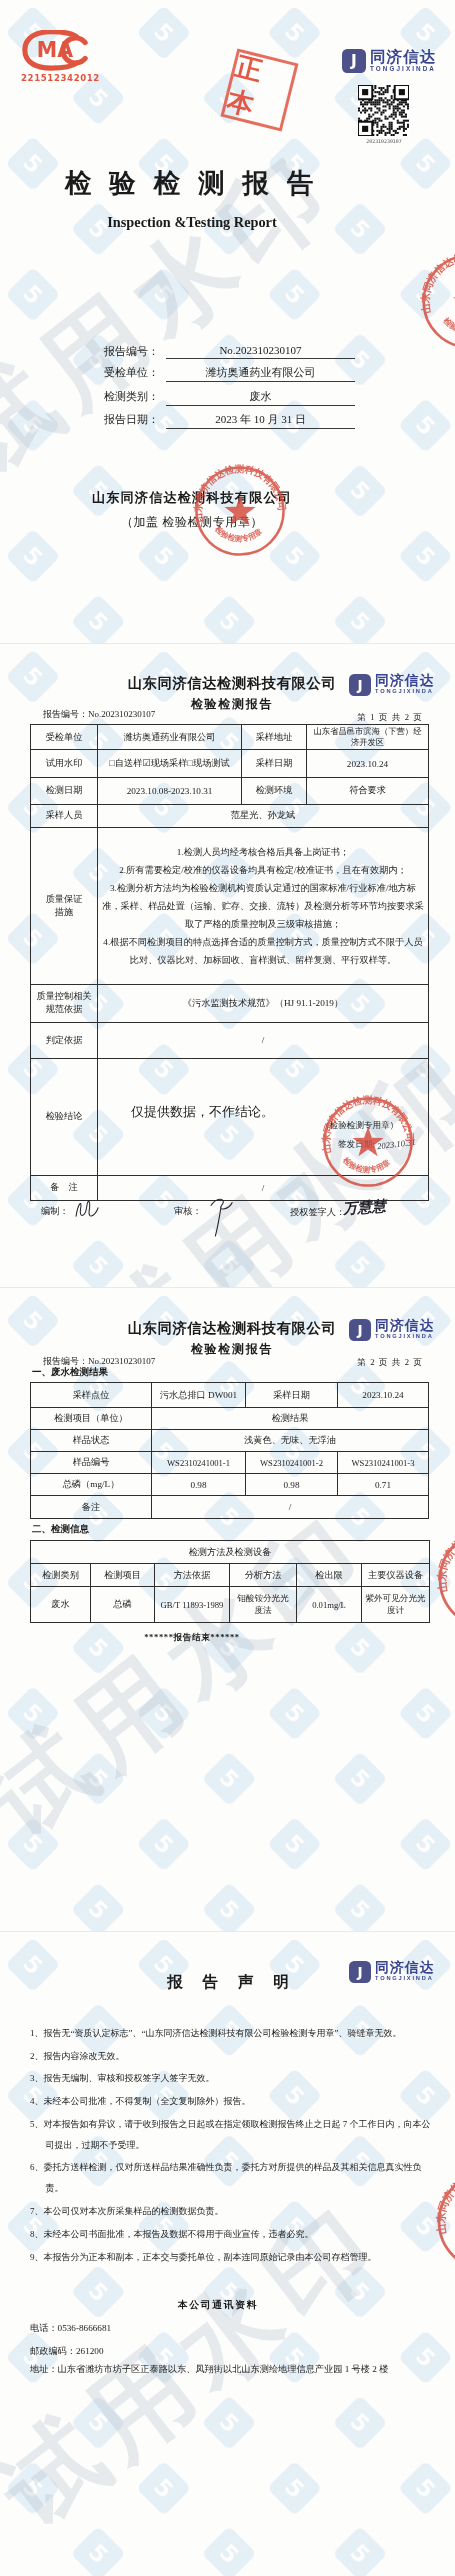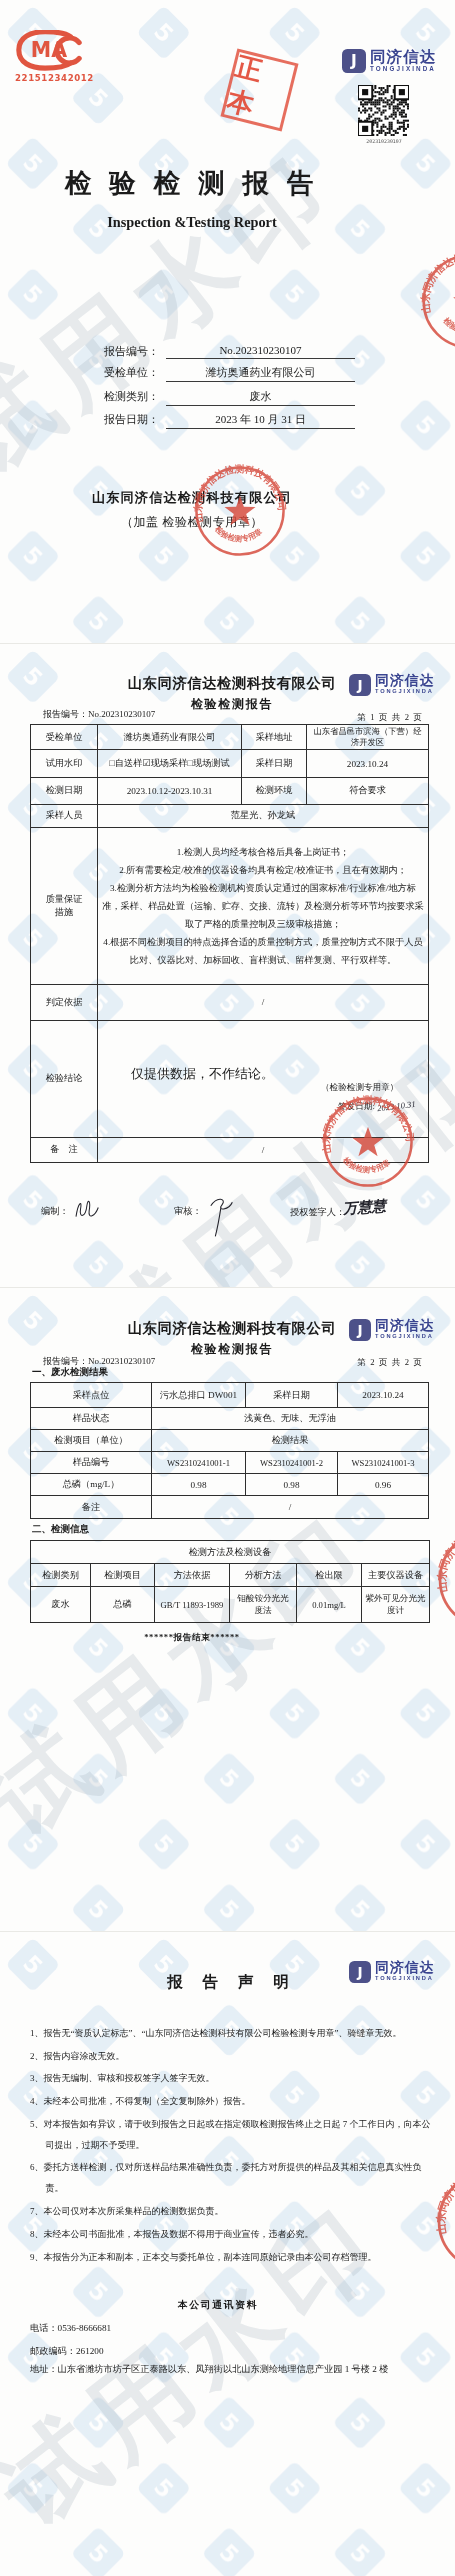--- a/index.html
+++ b/index.html
@@ -70,21 +70,21 @@
         <g transform="translate(171,171) rotate(45)">
               <rect x="-34" y="-34" width="68" height="68" rx="11" fill="#cde0f0"></rect>
               <text x="0" y="14" font-size="40" font-weight="bold" fill="#ffffff" text-anchor="middle" font-family="DejaVu Sans">5</text>
             </g>
       </pattern>
         </defs>
       <rect width="794" height="1122" fill="url(#dm1)" opacity="0.5"></rect>
     </svg>
     <div class="wm" style="left:-80px;top:247px">试用水印</div>
 
-    <div class="abs" style="left:15px;top:30px">
+    <div class="abs" style="left:21px;top:30px">
       <svg width="68" height="41" viewBox="0 0 118 72">
         <path d="M97,12 C88,5 66,3 52,3 C26,3 6,13 6,35 C6,57 26,67 52,67 C66,67 88,65 97,58" fill="none" stroke="#e05540" stroke-width="9" stroke-linecap="round"></path>
         <path d="M112,22 A22,22 0 1 0 112,50" fill="none" stroke="#e05540" stroke-width="9" stroke-linecap="round"></path>
         <text x="27" y="48" font-size="36" font-weight="bold" fill="#e05540" font-family="DejaVu Sans">MA</text>
       </svg>
       <div class="cma-num">221512342012</div>
     </div>
 
     <div class="abs orig-stamp" style="left:228px;top:55px">
       <span>正本</span>
@@ -430,39 +430,46 @@
         <td style="font-size:8.3px;line-height:11px">山东省昌邑市滨海（下营）经济开发区</td>
       </tr>
       <tr style="height:28px">
         <td>试用水印</td>
         <td>□自送样☑现场采样□现场测试</td>
         <td>采样日期</td>
         <td>2023.10.24</td>
       </tr>
       <tr style="height:26.4px">
         <td>检测日期</td>
-        <td>2023.10.12-2023.10.31</td>
+        <td>2023.10.08-2023.10.31</td>
         <td>检测环境</td>
         <td>符合要求</td>
       </tr>
       <tr style="height:23px">
         <td>采样人员</td>
         <td colspan="3">范星光、孙龙斌</td>
       </tr>
       <tr style="height:157px">
         <td>
           <div>质量保证</div>
           <div>措施</div>
         </td>
         <td colspan="3" class="qlines">
           <div>1.检测人员均经考核合格后具备上岗证书；</div>
           <div>2.所有需要检定/校准的仪器设备均具有检定/校准证书，且在有效期内；</div>
           <div>3.检测分析方法均为检验检测机构资质认定通过的国家标准/行业标准/地方标准，采样、样品处置（运输、贮存、交接、流转）及检测分析等环节均按要求采取了严格的质量控制及三级审核措施；</div>
           <div>4.根据不同检测项目的特点选择合适的质量控制方式，质量控制方式不限于人员比对、仪器比对、加标回收、盲样测试、留样复测、平行双样等。</div>
         </td>
+      </tr>
+      <tr style="height:38px">
+        <td>
+          <div>质量控制相关</div>
+          <div>规范依据</div>
+        </td>
+        <td colspan="3">《污水监测技术规范》（HJ 91.1-2019）</td>
       </tr>
       <tr style="height:36px">
         <td>判定依据</td>
         <td colspan="3">/</td>
       </tr>
       <tr style="height:117px">
         <td>检验结论</td>
         <td colspan="3" style="position:relative;text-align:left">
           <div style="position:absolute;left:33px;top:44px;font-size:13px">仅提供数据，不作结论。</div>
           <div style="position:absolute;left:223px;top:61px;font-size:8.6px">（检验检测专用章）</div>
@@ -543,39 +550,39 @@
           <col style="width:92px">
           <col style="width:91px">
         </colgroup>
       <tbody>
           <tr style="height:25px">
         <td>采样点位</td>
         <td>污水总排口 DW001</td>
         <td>采样日期</td>
         <td>2023.10.24</td>
       </tr>
+      <tr style="height:22.4px">
+        <td>检测项目（单位）</td>
+        <td colspan="3">检测结果</td>
+      </tr>
       <tr style="height:22px">
         <td>样品状态</td>
         <td colspan="3">浅黄色、无味、无浮油</td>
-      </tr>
-      <tr style="height:22.4px">
-        <td>检测项目（单位）</td>
-        <td colspan="3">检测结果</td>
       </tr>
       <tr style="height:22px">
         <td>样品编号</td>
         <td style="font-size:8.6px">WS2310241001-1</td>
         <td style="font-size:8.6px">WS2310241001-2</td>
         <td style="font-size:8.6px">WS2310241001-3</td>
       </tr>
       <tr style="height:22px">
         <td>总磷（mg/L）</td>
         <td>0.98</td>
         <td>0.98</td>
-        <td>0.96</td>
+        <td>0.71</td>
       </tr>
       <tr style="height:23px">
         <td>备注</td>
         <td colspan="3">/</td>
       </tr>
     </tbody>
       </table>
 
     <div class="abs sec-title" style="left:32px;top:235px">二、检测信息</div>
 

